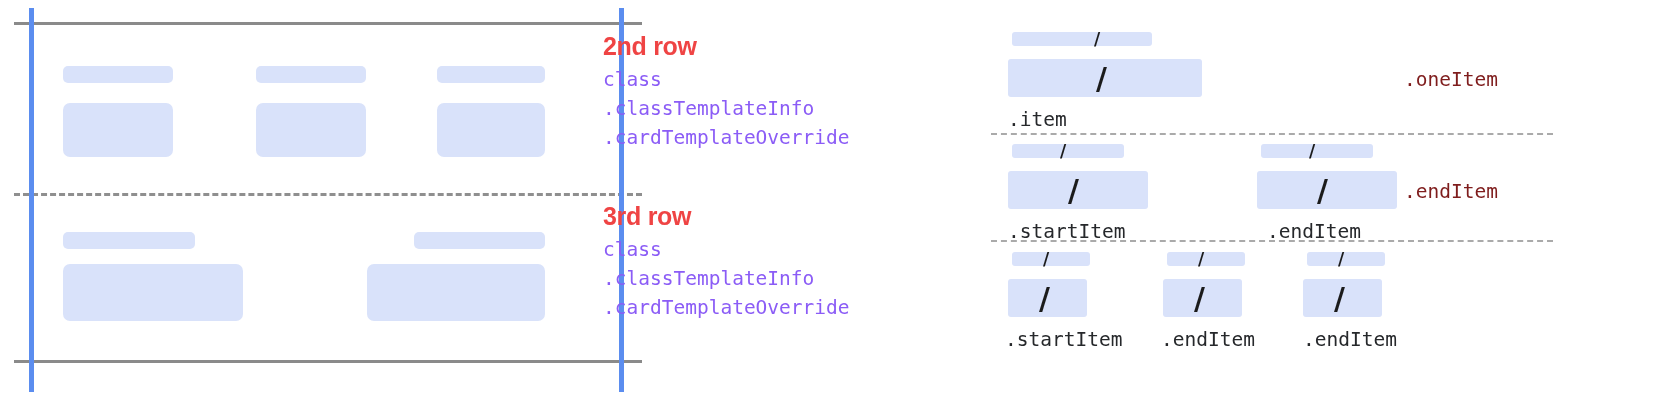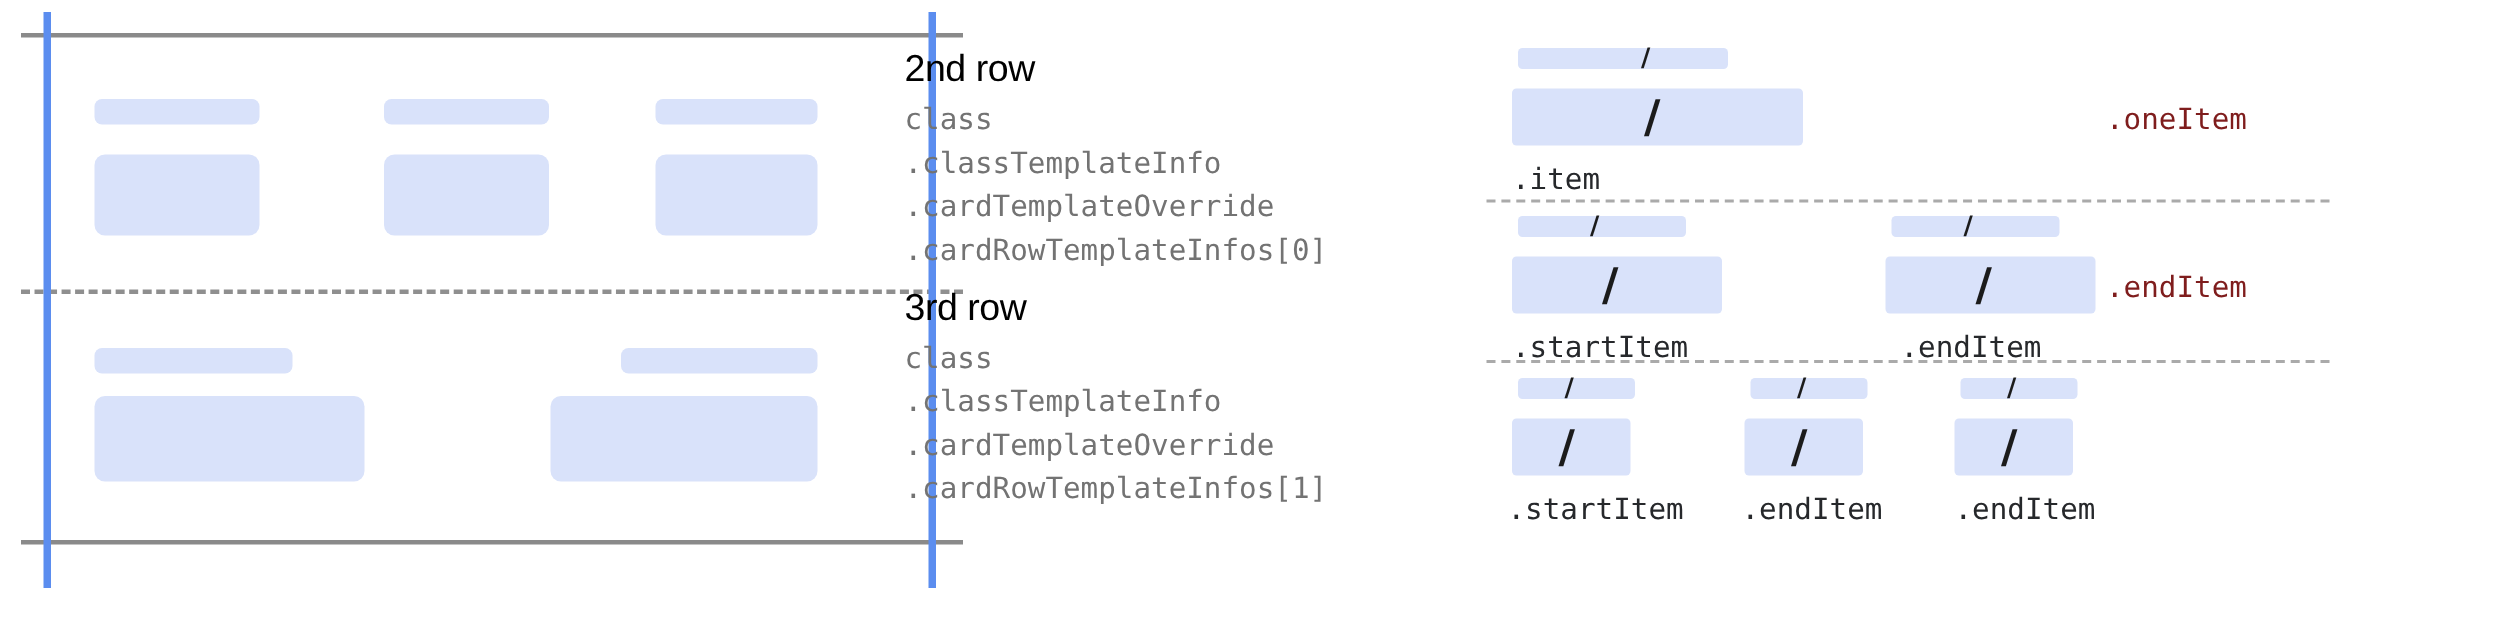--- a/index.html
+++ b/index.html
@@ -47,34 +47,34 @@
     position: absolute;
     background: #d9e2fa;
     border-radius: 5px;
   }
   .blk.tall { border-radius: 7px; }
 
   
   .mid-col { position: absolute; left: 603px; top: 0; width: 380px; height: 412px; }
   .rowgroup { position: absolute; left: 0; }
   .rowgroup.r2 { top: 31px; }
-  .rowgroup.r3 { top: 190px; }
+  .rowgroup.r3 { top: 201px; }
   .row-heading {
     font-family: "Liberation Sans", sans-serif;
     font-size: 25px;
-    font-weight: normal;
-    color: #000000;
+    font-weight: bold;
+    color: #ef4444;
     letter-spacing: -0.3px;
     line-height: 30px;
     margin-bottom: 4px;
   }
   .code-line {
     font-family: "DejaVu Sans Mono", monospace;
     font-size: 19.5px;
-    color: #737373;
+    color: #8b5cf6;
     line-height: 29px;
     white-space: pre;
   }
 
   
   .right-panel { position: absolute; left: 983px; top: 0; width: 693px; height: 412px; }
   .rp-dash {
     position: absolute;
     left: 8px; width: 562px;
     height: 0;
@@ -147,29 +147,27 @@
     <div class="blk tall" style="left:367px; top:264px; width:178px; height:57px;"></div>
   </div>
 
   <div class="mid-col">
 
     <div class="rowgroup r2">
       <div class="row-heading">2nd row</div>
       <div class="code-line">class</div>
       <div class="code-line">.classTemplateInfo</div>
       <div class="code-line">.cardTemplateOverride</div>
-      <div class="code-line">.cardRowTemplateInfos[0]</div>
     </div>
 
     <div class="rowgroup r3">
       <div class="row-heading">3rd row</div>
       <div class="code-line">class</div>
       <div class="code-line">.classTemplateInfo</div>
       <div class="code-line">.cardTemplateOverride</div>
-      <div class="code-line">.cardRowTemplateInfos[1]</div>
     </div>
   </div>
 
   <div class="right-panel">
 
     <div class="rp-dash d1"></div>
     <div class="rp-dash d2"></div>
 
     <div class="card" style="left:25px; top:32px;">
       <div class="cap" style="left:4px; top:0; width:140px; height:14px;"></div>

